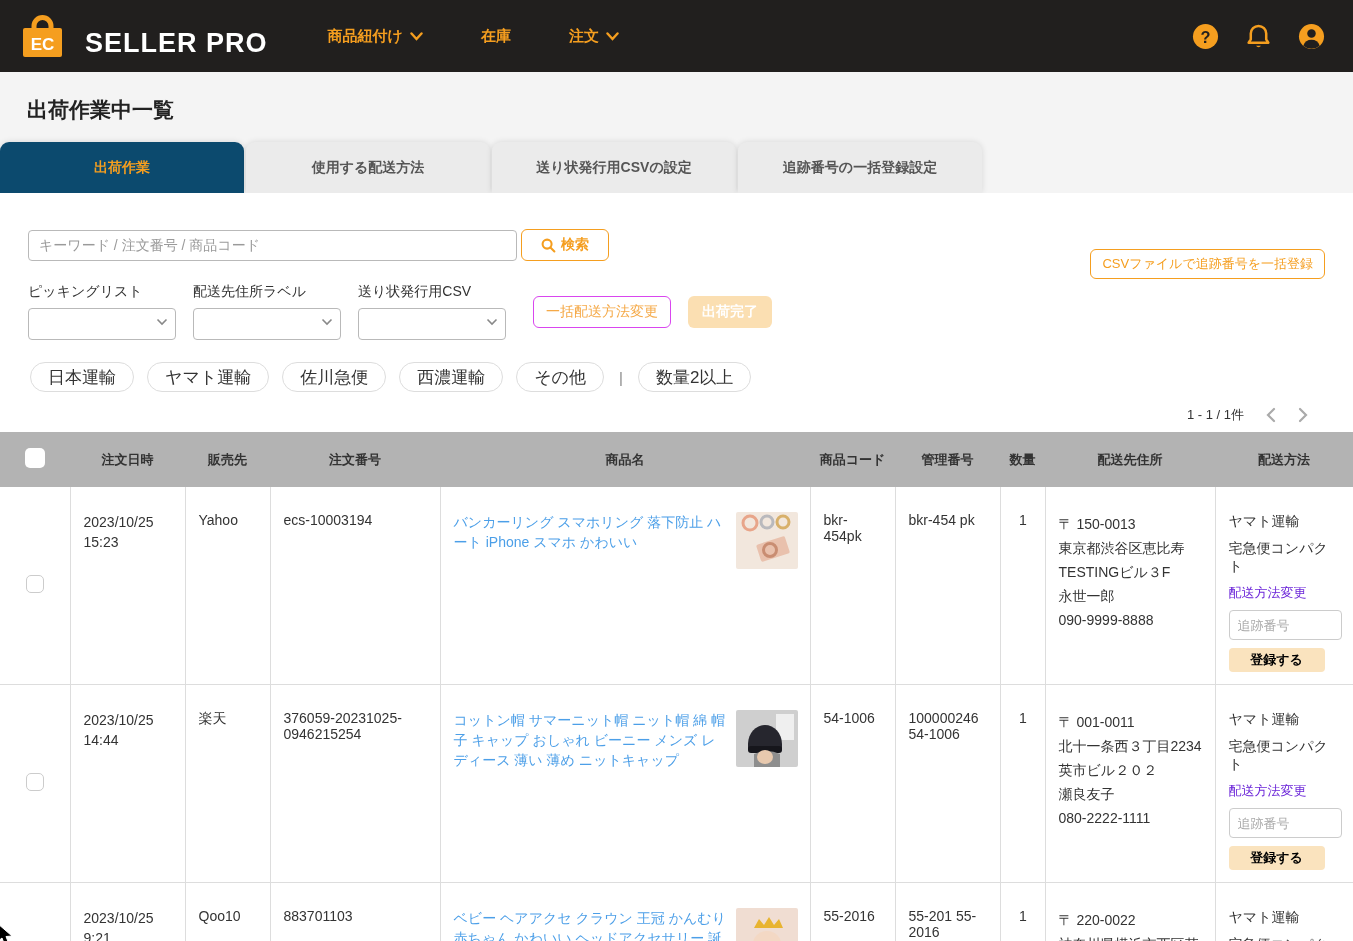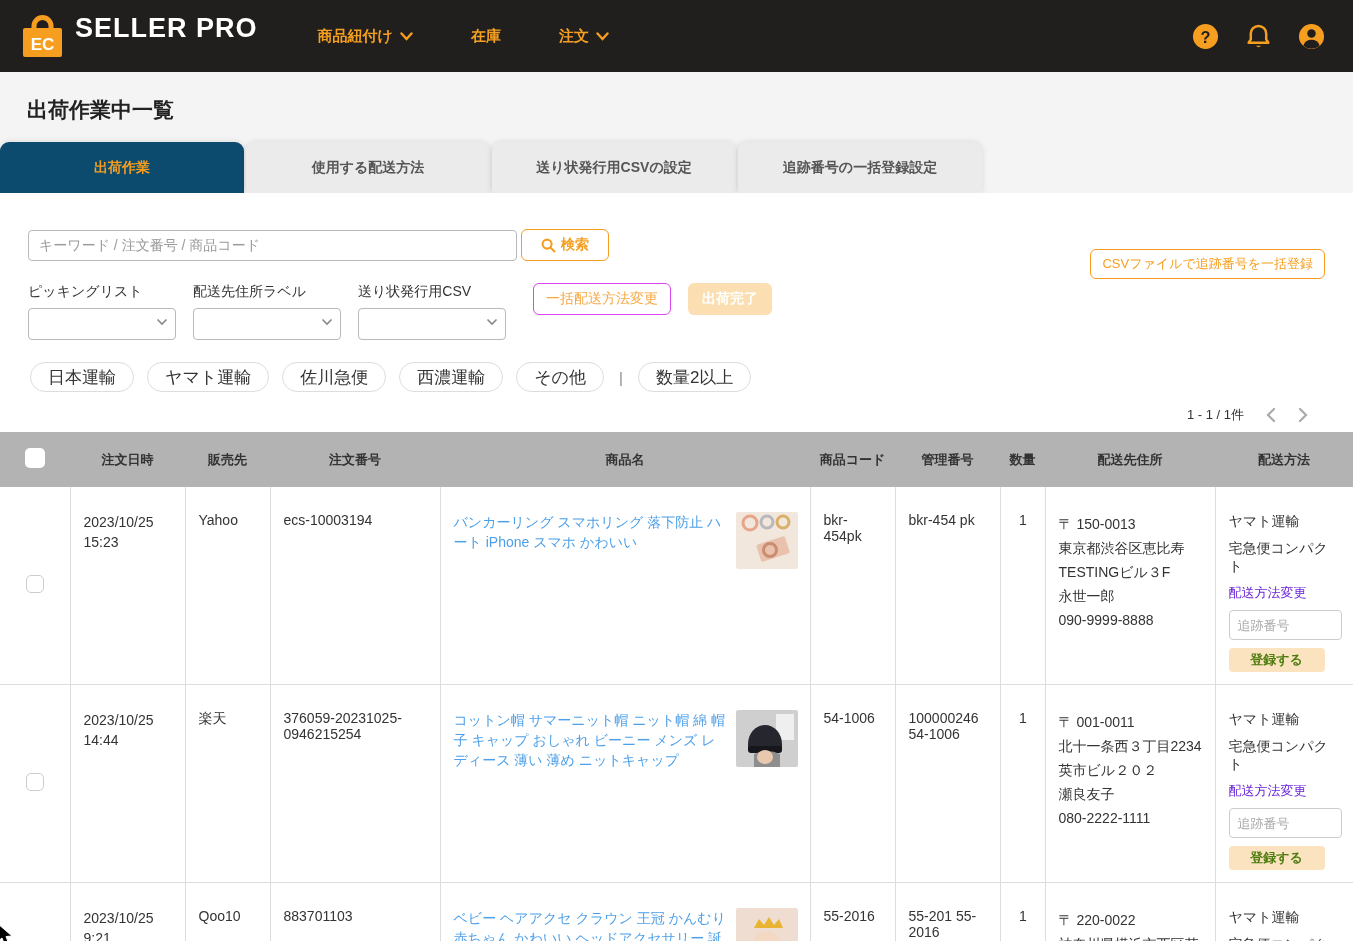--- a/index.html
+++ b/index.html
@@ -1,21 +1,21 @@
 <!DOCTYPE html>
 <html><head>
 <meta charset="utf-8">
 <style>
   * { margin:0; padding:0; box-sizing:border-box; }
   html,body { width:1353px; height:941px; overflow:hidden; background:#fff;
     font-family:"Liberation Sans","DejaVu Sans",sans-serif; color:#333; }
 
   
   .app-header { height:72px; background:#211f1e; display:flex; align-items:center; padding:0 28px 0 20px; }
-  .logo { display:flex; align-items:flex-start; gap:10px; }
+  .logo { display:flex; align-items:flex-end; gap:20px; }
   .brand { color:#fff; font-size:27px; font-weight:bold; letter-spacing:1px; }
   .main-nav { display:flex; align-items:center; margin-left:60px; gap:58px; }
   .nav-item { display:flex; align-items:center; gap:7px; color:#F59E1F; font-size:15px; font-weight:bold; cursor:pointer; }
   .header-right { margin-left:auto; display:flex; align-items:center; gap:26px; }
   .hicon { width:27px; height:27px; cursor:pointer; }
 
   
   .title-strip { background:#f4f4f4; }
   .page-title { font-size:21px; font-weight:bold; color:#222; padding:24px 0 18px 27px; }
   .tabs { display:flex; gap:2px; }
@@ -28,21 +28,21 @@
   .content { position:relative; background:#fff; }
   .search-row { display:flex; align-items:center; padding:36px 28px 0 28px; }
   .search-input { width:489px; height:31px; border:1px solid #b9b9b9; border-radius:4px; padding:0 10px;
     font-size:14px; font-family:Liberation Sans, sans-serif; color:#333; }
   .search-input::placeholder { color:#9a9a9a; }
   .btn-search { margin-left:4px; height:32px; width:88px; background:#fff; border:1px solid #F59E1F; border-radius:6px;
     color:#F59E1F; font-size:14px; font-weight:bold; display:flex; align-items:center; justify-content:center; gap:5px; cursor:pointer; }
   .btn-csv { position:absolute; top:56px; right:28px; height:30px; background:#fff; border:1px solid #F59E1F; border-radius:6px;
     color:#F59E1F; font-size:13px; padding:0 11px; cursor:pointer; font-family:inherit; }
 
-  .filter-row { display:flex; align-items:flex-start; padding:22px 28px 0 28px; }
+  .filter-row { display:flex; align-items:center; padding:22px 28px 0 28px; }
   .filter-group { margin-right:17px; }
   .filter-label { font-size:14px; color:#333; margin-bottom:7px; }
   .select-wrap { position:relative; width:148px; }
   .select-wrap select { width:148px; height:32px; border:1px solid #b9b9b9; border-radius:4px; background:#fff;
     appearance:none; -webkit-appearance:none; padding:0 10px; font-family:inherit; cursor:pointer; }
   .select-wrap .chev { position:absolute; right:8px; top:10px; pointer-events:none; }
   .btn-bulk { margin-left:10px; height:32px; padding:0 12px; background:#fff; border:1px solid #d946ef; border-radius:6px;
     color:#F5A947; font-size:14px; cursor:pointer; font-family:inherit; }
   .btn-shipdone { margin-left:17px; height:32px; padding:0 14px; background:#FBDFB2; border:none; border-radius:6px;
     color:#fff; font-size:14px; font-weight:bold; cursor:default; font-family:inherit; }
@@ -78,21 +78,21 @@
   .mgmt-cell { word-wrap:break-word; }
   .qty-cell { text-align:center; }
   .addr-line { line-height:24px; }
 
   .method-carrier, .method-name { line-height:18px; margin-bottom:9px; }
   .method-change { color:#6d28d9; font-size:13px; cursor:pointer; display:inline-block; margin-bottom:8px; }
   .tracking-input { width:113px; height:30px; border:1px solid #ccc; border-radius:4px; padding:0 8px;
     font-size:13px; font-family:inherit; display:block; margin-bottom:8px; }
   .tracking-input::placeholder { color:#aaa; }
   .btn-register { width:96px; height:24px; background:#FAE3BE; border:none; border-radius:4px;
-    color:#4d7c0f; font-size:13px; font-weight:bold; cursor:default; font-family:inherit; }
+    color:#000000; font-size:13px; font-weight:bold; cursor:default; font-family:inherit; }
 
   .cursor-arrow { position:fixed; left:-5px; bottom:-7px; }
 </style>
 </head>
 <body>
 
 <header class="app-header">
   <div class="logo">
     <svg width="45" height="46" viewBox="0 0 45 46">
       <path d="M14 20 v-7 a8.5 8.5 0 0 1 17 0 v7" fill="none" stroke="#F59E1F" stroke-width="5"></path>

